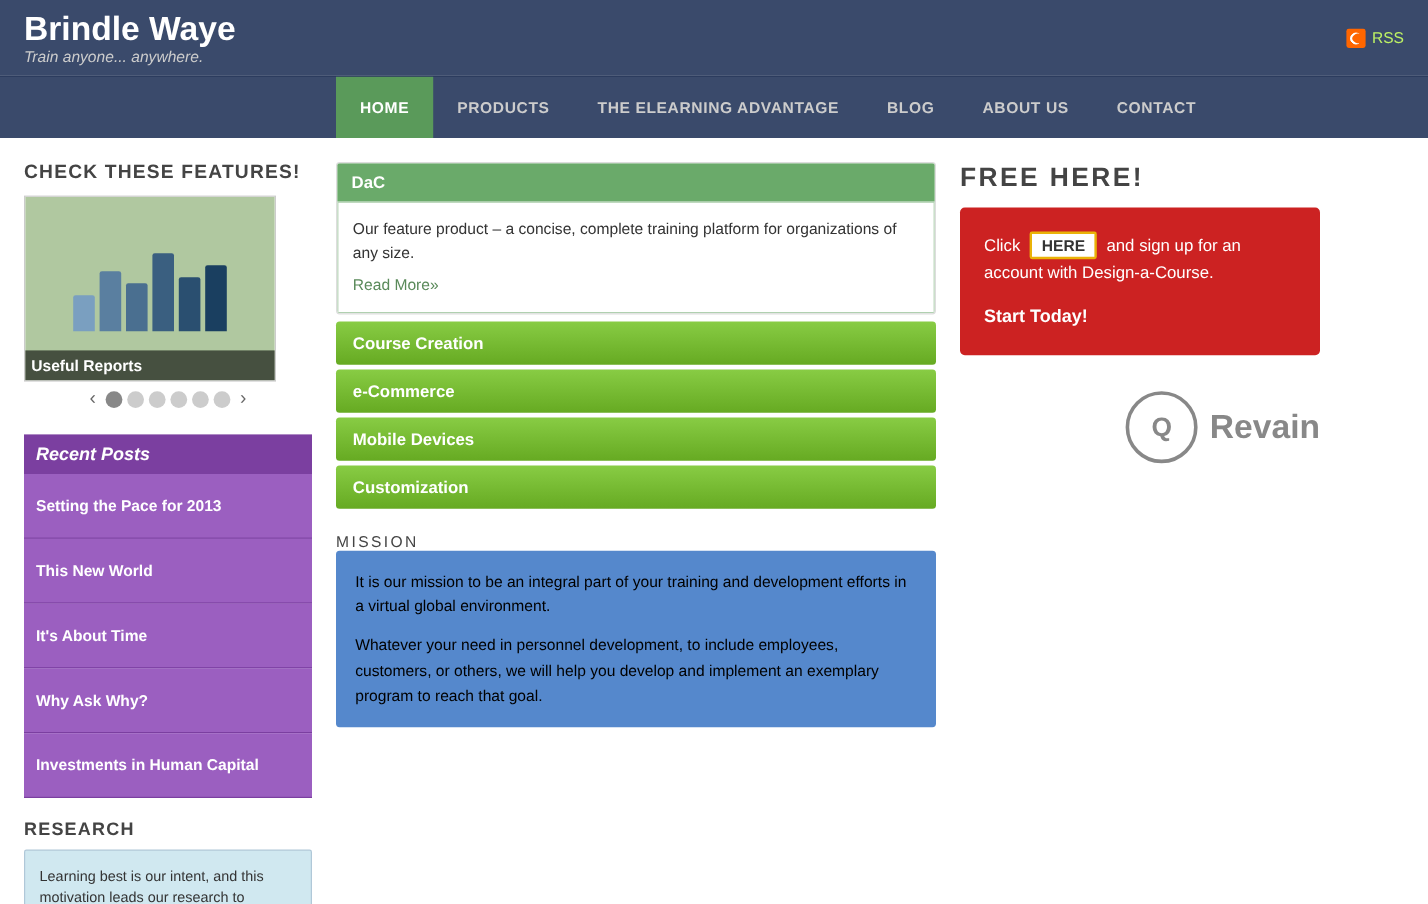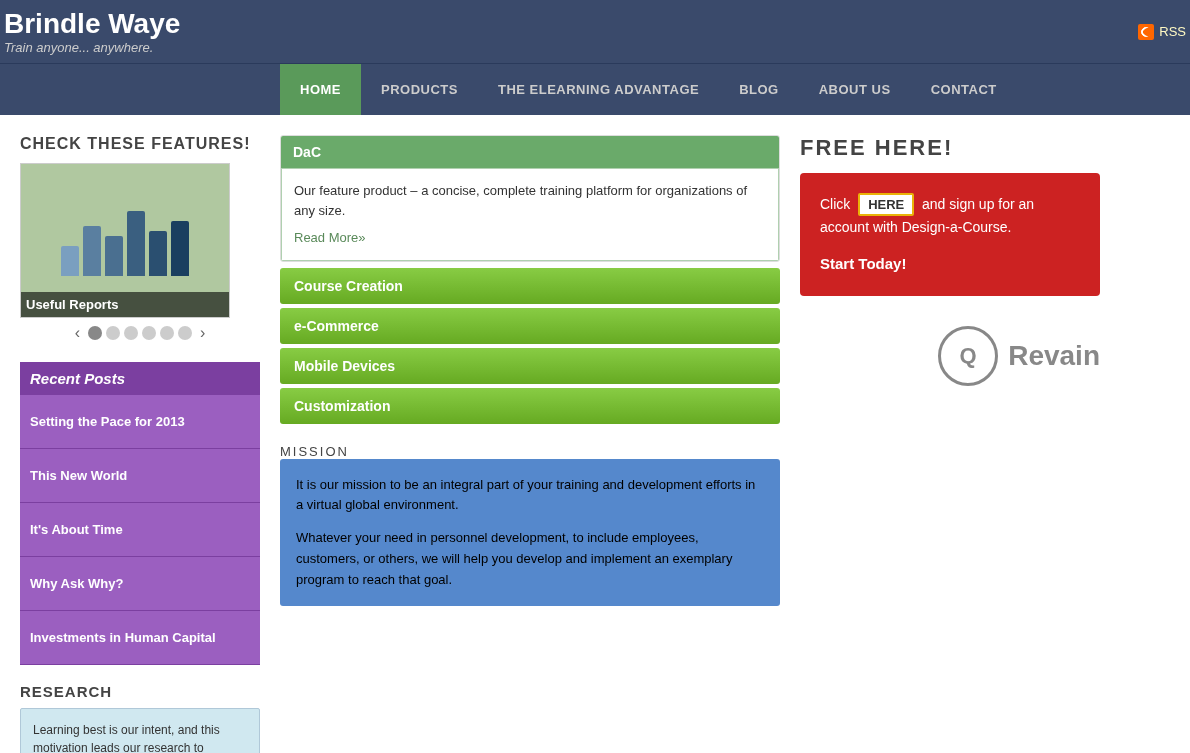--- a/index.html
+++ b/index.html
@@ -1,29 +1,29 @@
 <!DOCTYPE html>
 <html><head>
   <meta charset="utf-8">
   <style>
     * { margin: 0; padding: 0; box-sizing: border-box; }
     body { font-family: Arial, sans-serif; background: #fff; font-size: 14px; color: #333; }
 
     
     .header-top {
       background: #3a4a6b;
-      padding: 8px 4px;
+      padding: 8px 20px;
       display: flex;
       align-items: center;
       justify-content: space-between;
     }
     .brand-area { display: flex; flex-direction: column; }
     .brand-title { color: #fff; font-size: 28px; font-weight: bold; }
     .brand-tagline { color: #ccc; font-size: 13px; font-style: italic; }
-    .rss-link { display: flex; align-items: flex-start; gap: 5px; color: #fef9c3; text-decoration: none; font-size: 13px; }
+    .rss-link { display: flex; align-items: flex-start; gap: 5px; color: #bef264; text-decoration: none; font-size: 13px; }
     .rss-icon { width: 16px; height: 16px; background: #f60; border-radius: 2px; display: inline-flex; align-items: center; justify-content: center; }
     .rss-icon::after { content: ''; display: block; width: 8px; height: 8px; border: 2px solid #fff; border-radius: 50%; border-right: none; border-bottom: none; transform: rotate(-45deg); }
 
     
     .nav-bar {
       background: #3a4a6b;
       border-top: 1px solid #2a3a5b;
       display: flex;
       padding: 0 0 0 280px;
     }

